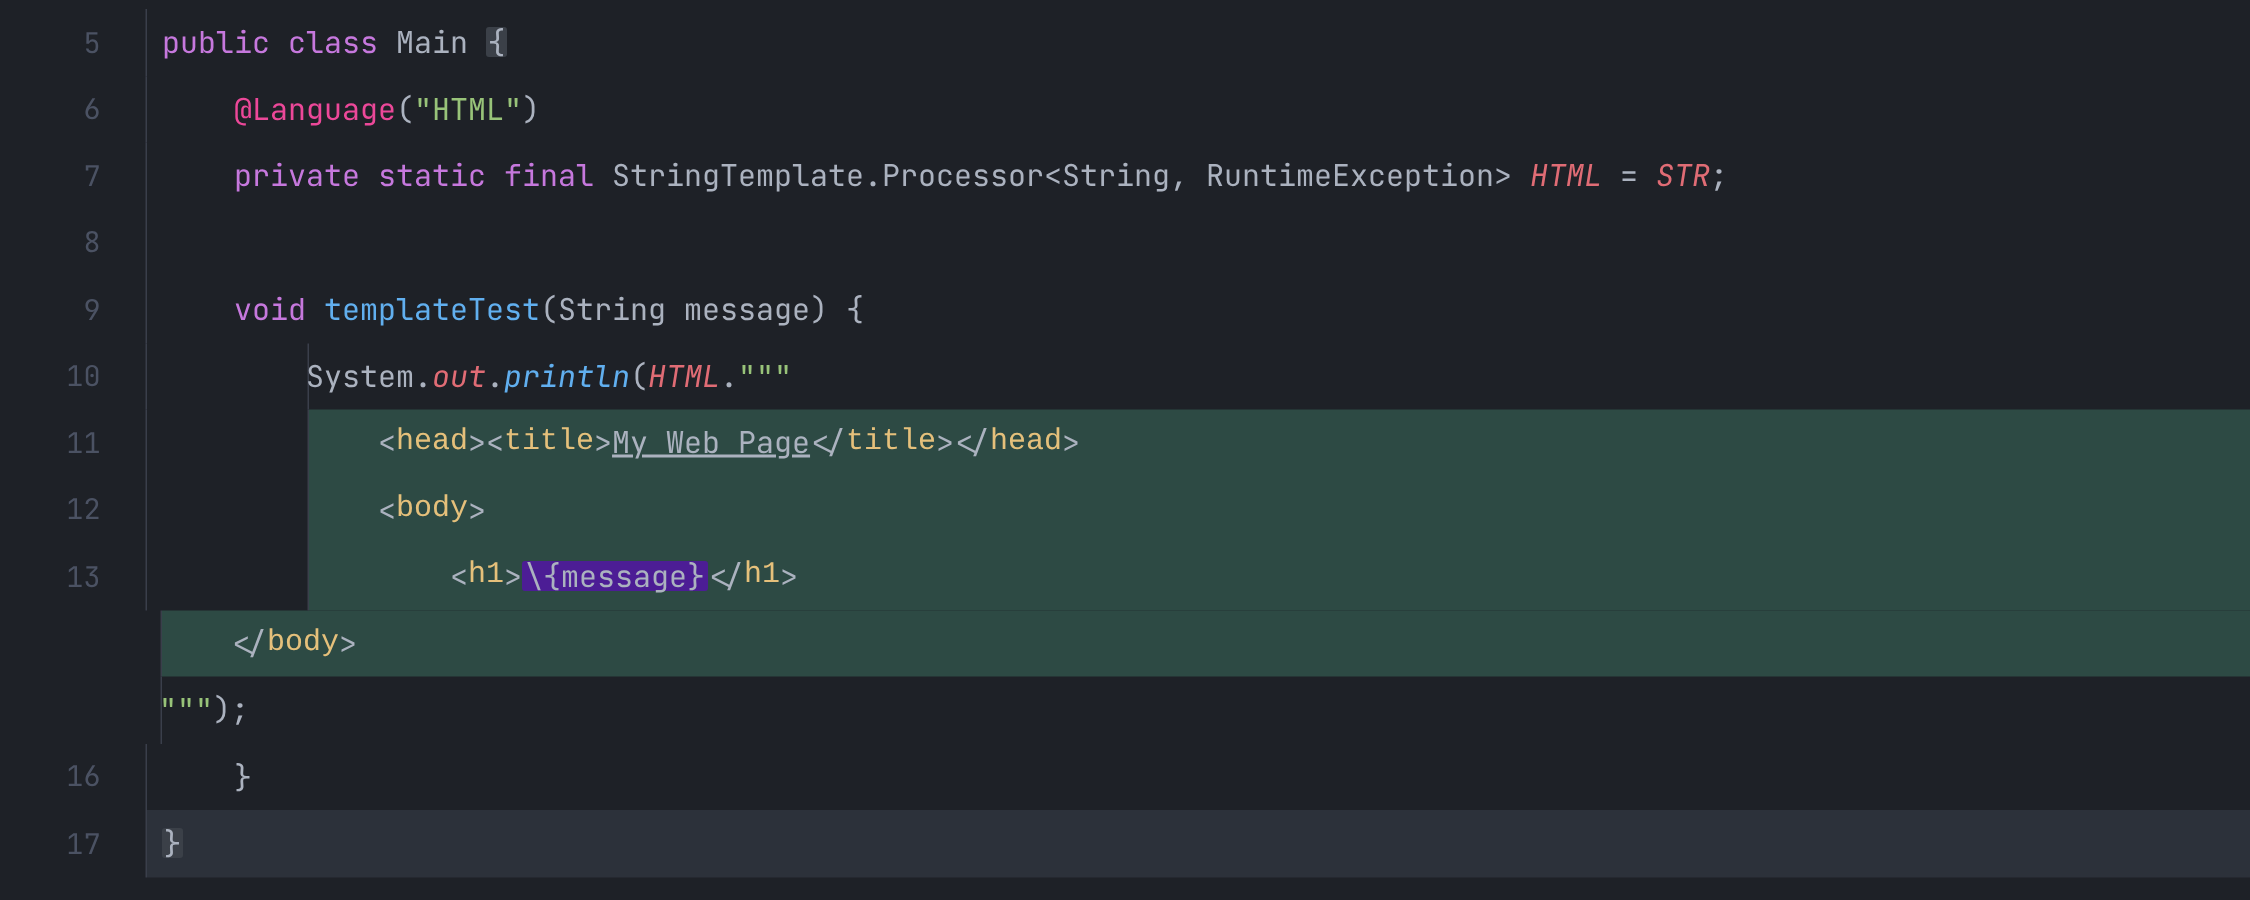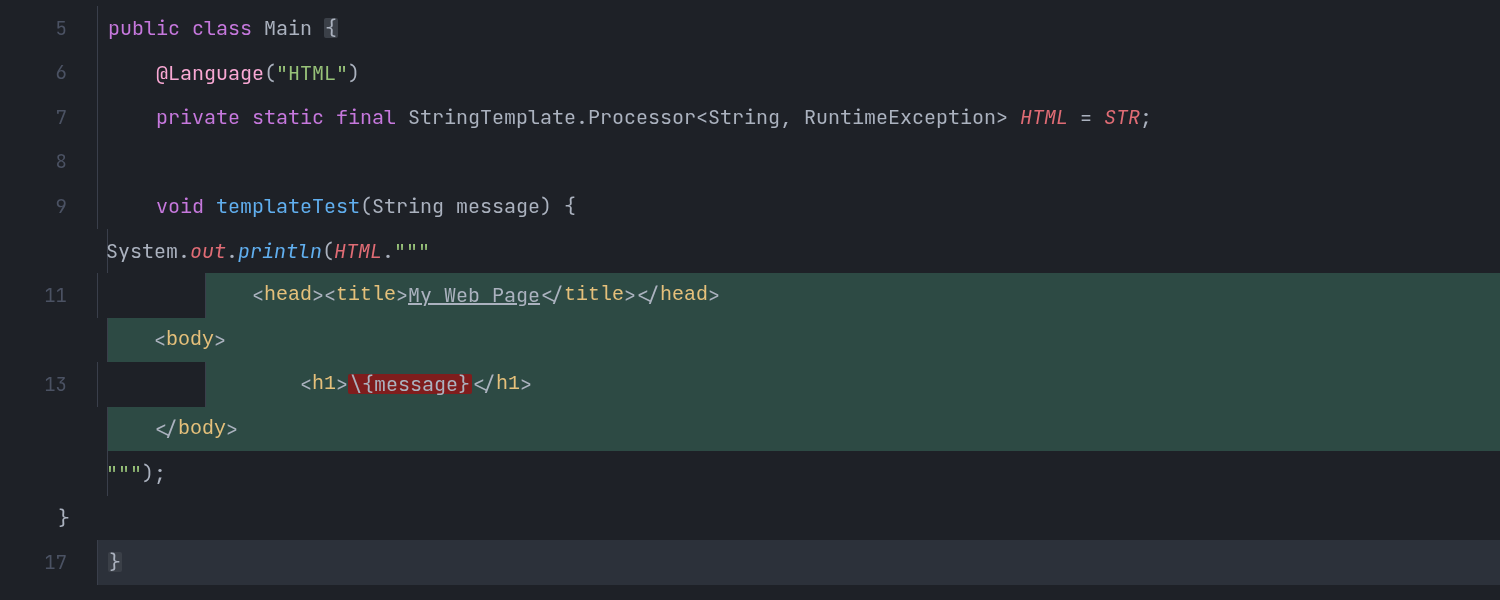--- a/index.html
+++ b/index.html
@@ -70,31 +70,31 @@
     z-index: 1;
   }
 
   
   .kw      { color: #c678dd; }
   .cls     { color: #abb2bf; text-align: right; }
   .ident   { color: #abb2bf; }
   .fn      { color: #61afef; }
   .fnital  { color: #61afef; font-style: italic; }
   .str     { color: #98c379; }
-  .ann     { color: #f9a8d4; }
+  .ann     { color: #ec4899; }
   .field   { color: #e06c75; font-style: italic; }
   .punct   { color: #abb2bf; }
   .op      { color: #abb2bf; }
   .brace   { color: #abb2bf; }
   .brace-hl{ color: #abb2bf; background: #3b4048; border-radius:2px; padding:0 1px;}
   .tag     { color: #e5c07b; font-family: Liberation Mono, monospace; }
   .angle   { color: #abb2bf; }
   .htmltxt { color: #abb2bf; text-decoration: underline; }
   .interp  { color: #abb2bf; }
-  .interp-box { background: #7f1d1d; padding: 0 2px; border-radius: 2px; }
+  .interp-box { background: #4c1d95; padding: 0 2px; border-radius: 2px; }
 </style>
 </head>
 <body>
 
 <div class="editor">
 
   <div class="line">
     <div class="gutter">5</div>
     <div class="code">
       <span class="kw">public</span><span> </span><span class="kw">class</span><span> </span><span class="cls">Main</span><span> </span><span class="brace-hl">{</span>
@@ -121,36 +121,38 @@
   </div>
 
   <div class="line">
     <div class="gutter">9</div>
     <div class="code">
       <span>    </span><span class="kw">void</span><span> </span><span class="fn">templateTest</span><span class="punct">(</span><span class="ident">String</span><span> </span><span class="ident">message</span><span class="punct">)</span><span> </span><span class="brace">{</span>
     </div>
   </div>
 
   <div class="line">
+    <div class="gutter">10</div>
     <div class="code">
       <div class="guide" style="left:107px"></div>
       <span>        </span><span class="ident">System</span><span class="punct">.</span><span class="field">out</span><span class="punct">.</span><span class="fnital">println</span><span class="punct">(</span><span class="field">HTML</span><span class="punct">.</span><span class="str">"""</span>
     </div>
   </div>
 
   <div class="line">
     <div class="gutter">11</div>
     <div class="code">
       <div class="injected-bg" style="left:108px;right:0"></div>
       <div class="guide" style="left:107px"></div>
       <span>            </span><span class="angle">&lt;</span><span class="tag">head</span><span class="angle">&gt;</span><span class="angle">&lt;</span><span class="tag">title</span><span class="angle">&gt;</span><span class="htmltxt">My Web Page</span><span class="angle">&lt;/</span><span class="tag">title</span><span class="angle">&gt;</span><span class="angle">&lt;/</span><span class="tag">head</span><span class="angle">&gt;</span>
     </div>
   </div>
 
   <div class="line">
+    <div class="gutter">12</div>
     <div class="code">
       <div class="injected-bg" style="left:108px;right:0"></div>
       <div class="guide" style="left:107px"></div>
       <span>            </span><span class="angle">&lt;</span><span class="tag">body</span><span class="angle">&gt;</span>
     </div>
   </div>
 
   <div class="line">
     <div class="gutter">13</div>
     <div class="code">
@@ -169,20 +171,21 @@
   </div>
 
   <div class="line">
     <div class="code">
       <div class="guide" style="left:107px"></div>
       <span>        </span><span class="str">"""</span><span class="punct">)</span><span class="punct">;</span>
     </div>
   </div>
 
   <div class="line">
+    <div class="gutter">16</div>
     <div class="code">
       <span>    </span><span class="brace">}</span>
     </div>
   </div>
 
   <div class="line hl-line">
     <div class="gutter">17</div>
     <div class="code">
       <span class="brace-hl">}</span>
     </div>

